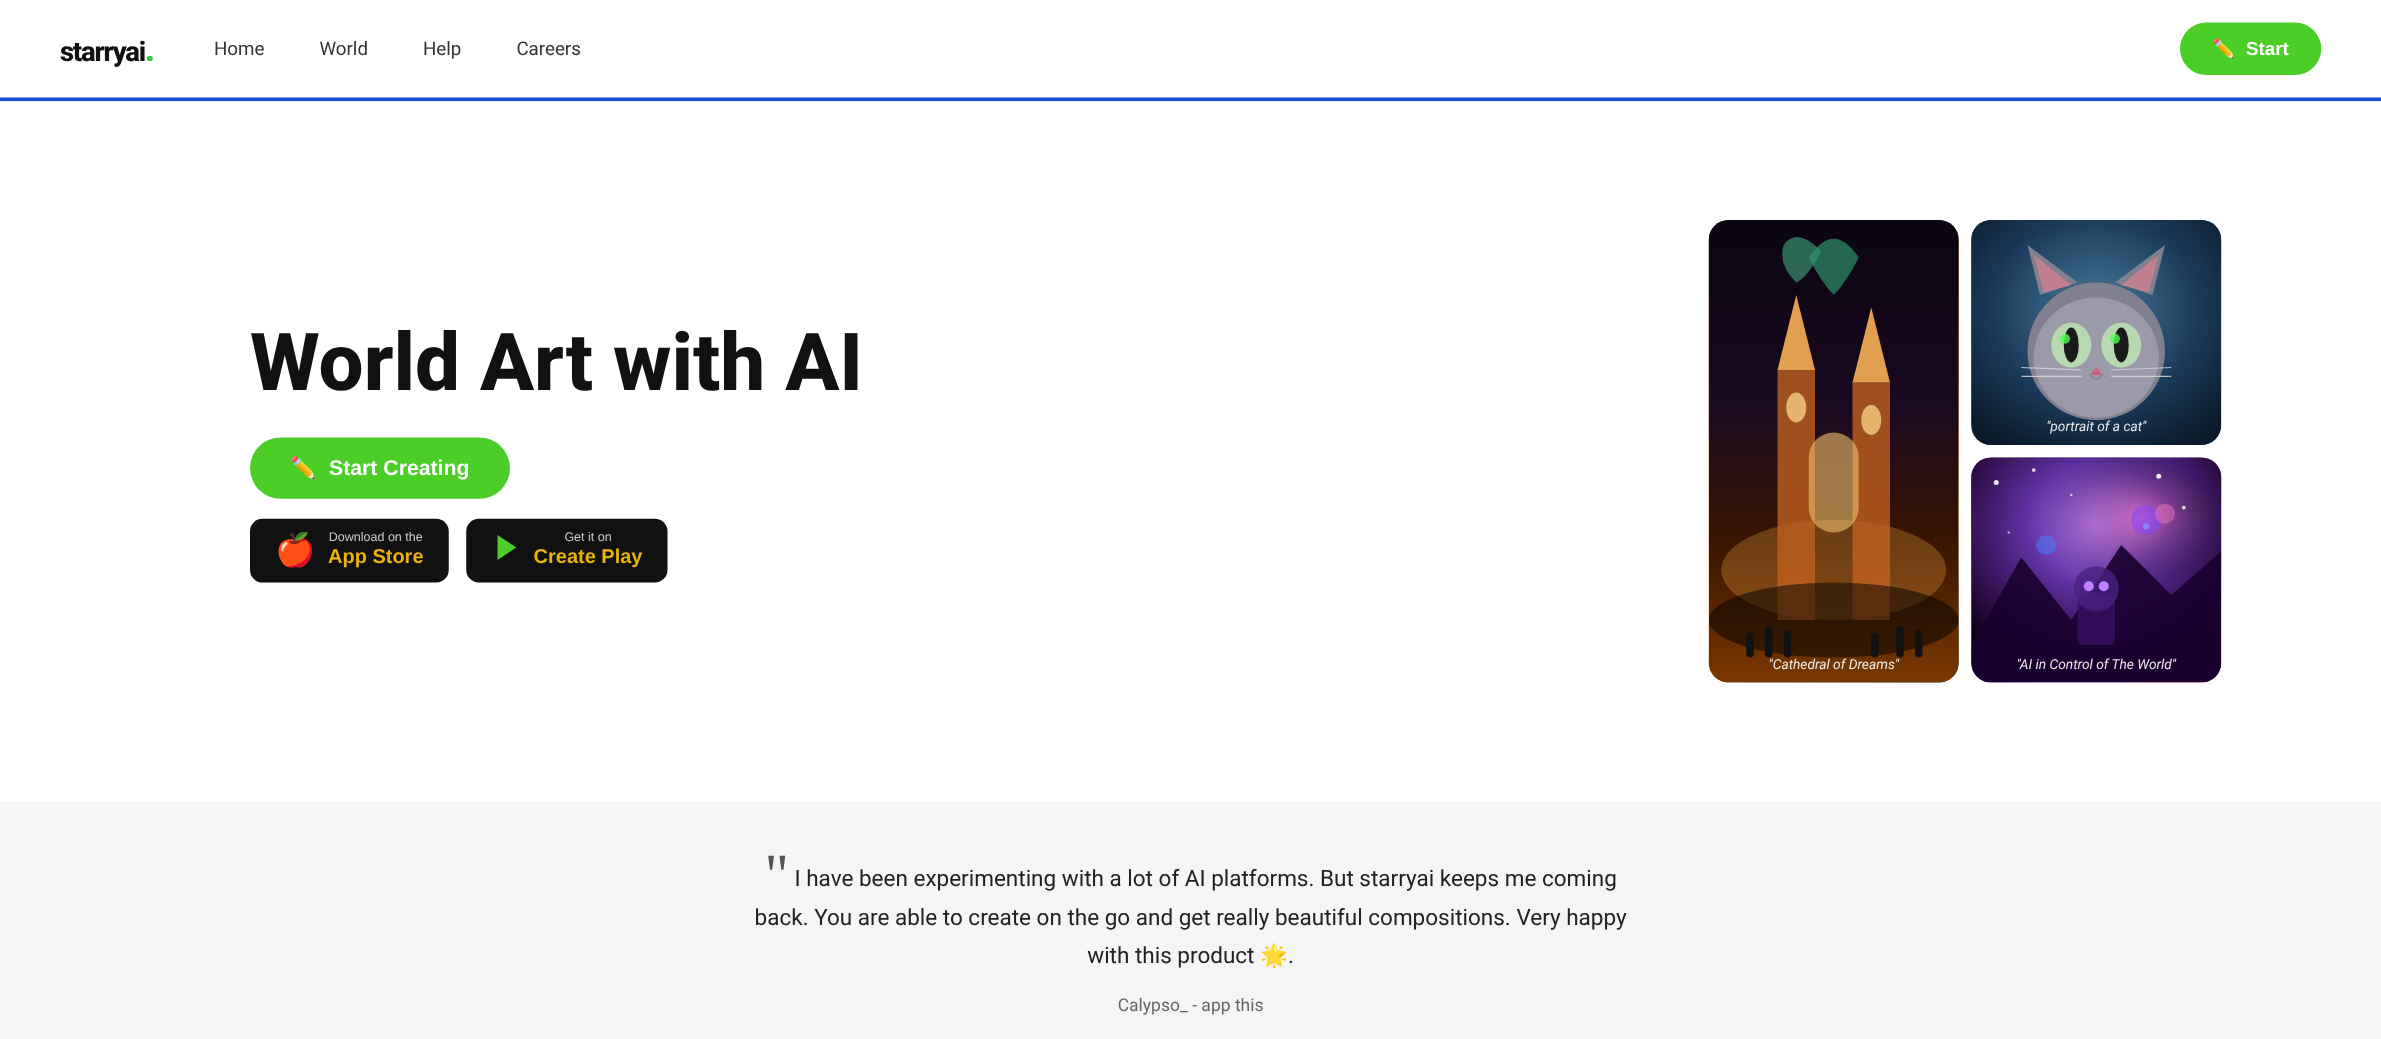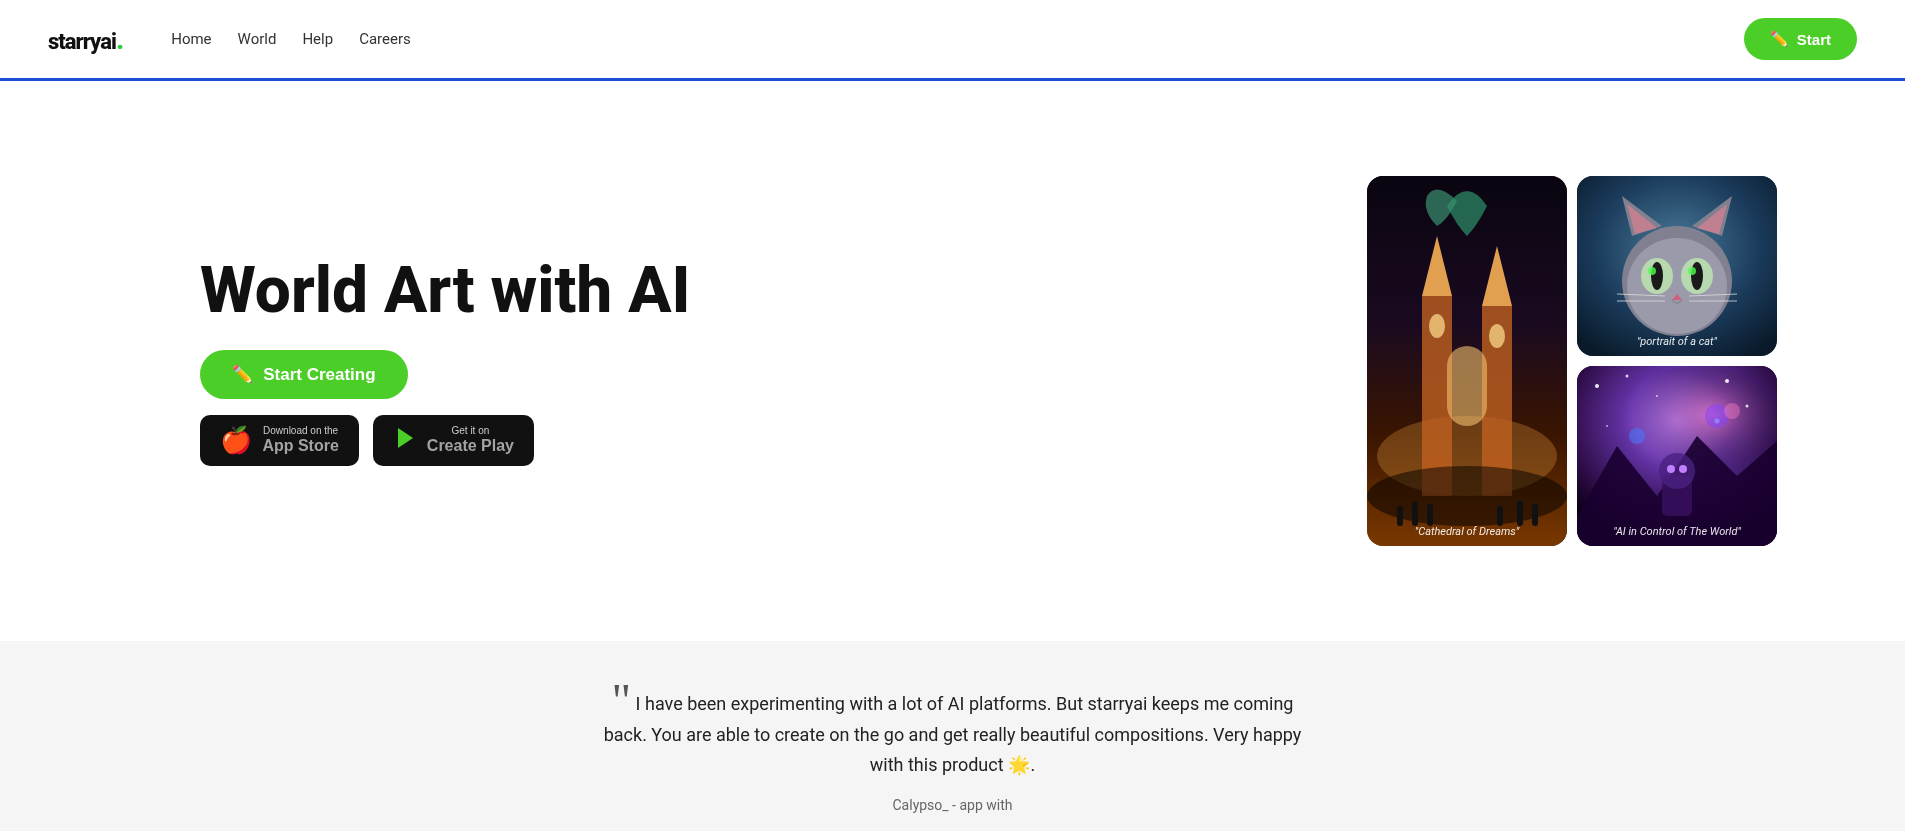--- a/index.html
+++ b/index.html
@@ -17,21 +17,21 @@
       font-size: 22px;
       font-weight: 800;
       letter-spacing: -1px;
       color: #111;
       margin-right: 48px;
     }
     .nav-logo span { color: #111; }
     .nav-logo .dot { color: #2ecc40; font-size: 28px; }
     .nav-links {
       display: flex;
-      gap: 26px;
+      gap: 44px;
       flex: 1;
     }
     .nav-links a {
       text-decoration: none;
       color: #333;
       font-size: 15px;
       font-weight: 400;
     }
     .create-btn {
       background: #4cce28;
@@ -115,21 +115,21 @@
       text-align: center;
     }
     .store-btn-sub {
       font-size: 10px;
       color: #ccc;
       line-height: 1;
     }
     .store-btn-main {
       font-size: 16px;
       font-weight: 700;
-      color: #a3a3a3;
+      color: #eab308;
       line-height: 1.2;
     }
 
     
     .hero-right {
       flex: 0 0 auto;
       margin-left: auto;
       display: grid;
       grid-template-columns: 200px 200px;
       grid-template-rows: 180px 180px;
@@ -375,14 +375,14 @@
       <div class="art-label" style="z-index:2;position:absolute;bottom:8px;left:0;right:0;text-align:center;font-size:11px;color:rgba(255,255,255,0.9);font-style:italic;">"AI in Control of The World"</div>
     </div>
   </div>
 </section>
 
 <section class="testimonial-section">
   <p class="testimonial-text">
     <span class="quote-mark">"</span>
     <span>I have been experimenting with a lot of AI platforms. But starryai keeps me coming back. You are able to create on the go and get really beautiful compositions. Very happy with this product 🌟.</span>
   </p>
-  <p class="testimonial-author">Calypso_ - app with</p>
+  <p class="testimonial-author">Calypso_ - app this</p>
 </section>
 
 </body></html>

